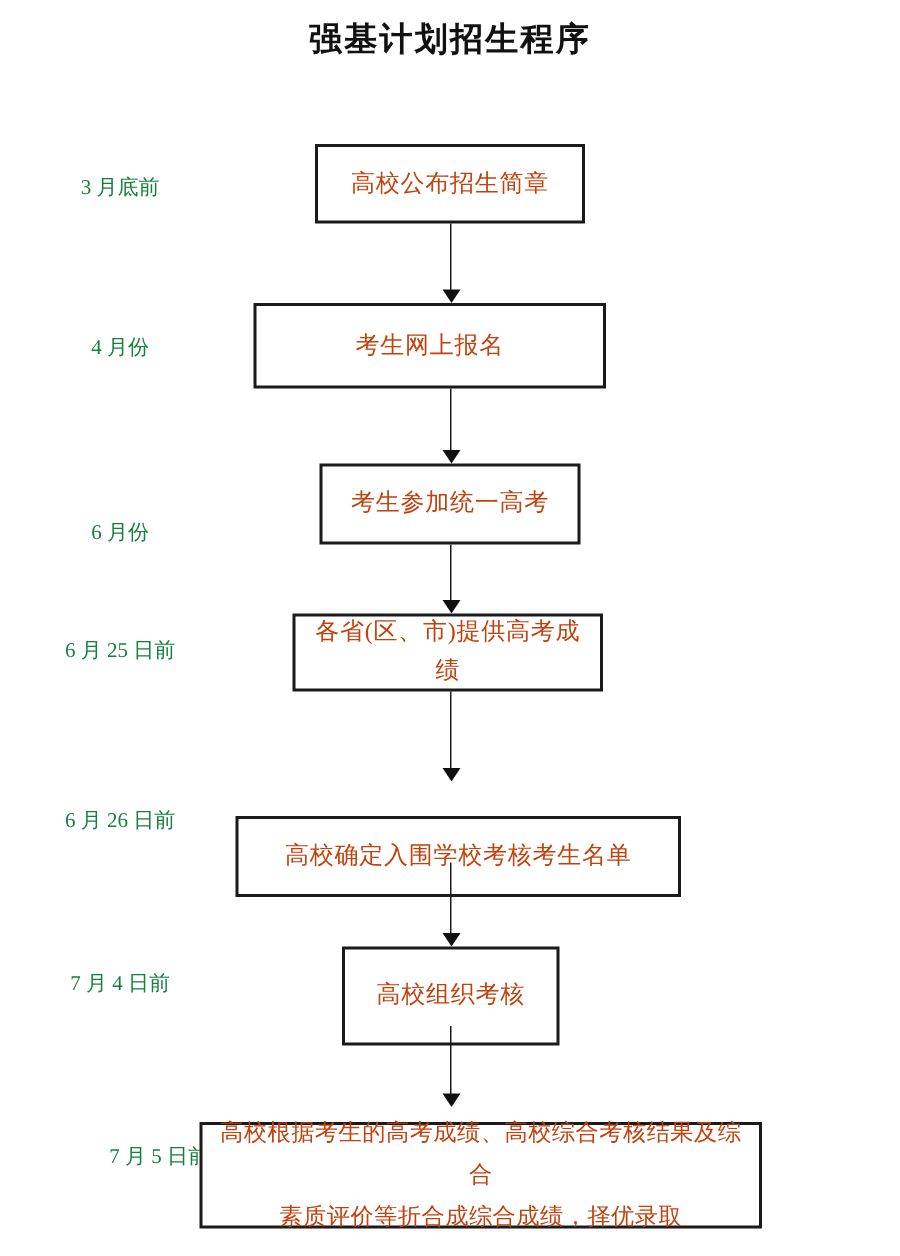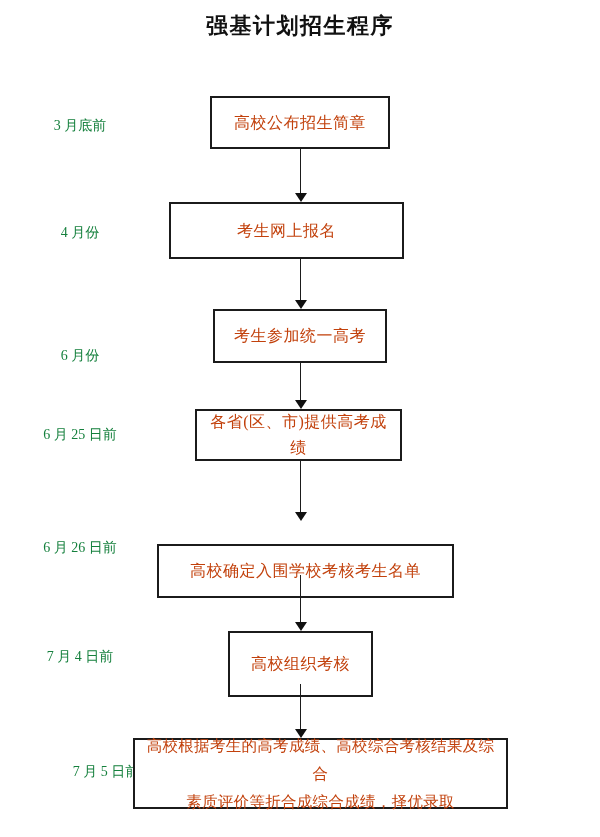--- a/index.html
+++ b/index.html
@@ -65,20 +65,21 @@
     font-size: 16px;
     color: #c2410c;
     letter-spacing: 0.5px;
     line-height: 26px;
     padding: 16px 6px;
   }
   .process-box.multiline {
     font-size: 15.5px;
     line-height: 28px;
     letter-spacing: 0.3px;
+    margin-top: 10px;
   }
 
   
   .connector {
     position: absolute;
     left: 295px;
     width: 12px;
   }
   .connector .stem {
     position: absolute;

